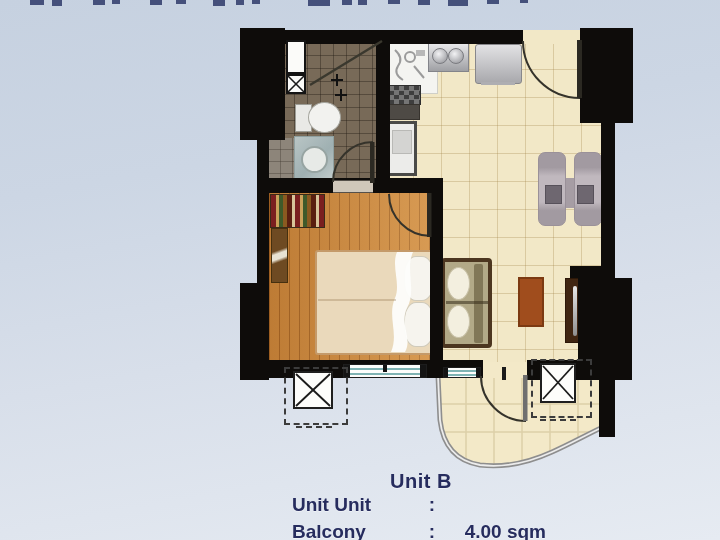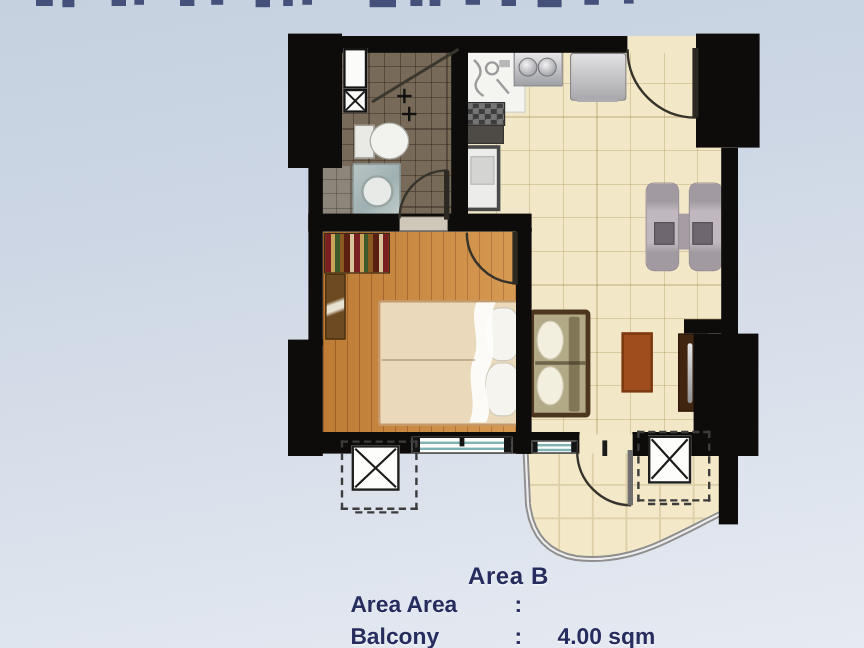--- a/index.html
+++ b/index.html
@@ -238,24 +238,24 @@
       <path d="M395,50 q9,8 3,16 q-5,8 5,14"></path>
       <circle cx="410" cy="57" r="5"></circle>
       <path d="M414,66 l10,12"></path>
     </g>
     <rect x="416" y="50" width="9" height="6" fill="#b8b8b8"></rect>
     <path d="M397,252 L413,252 C405,270 417,290 407,308 C399,324 413,338 405,352 L391,352 C399,334 387,316 395,298 C401,284 391,266 397,252 Z" fill="#fdfdfb" opacity="0.95"></path>
     <line x1="318" y1="300" x2="396" y2="300" stroke="rgba(140,110,70,.4)" stroke-width="1.5"></line>
   </svg>
 
   <div id="caption">
-    <div id="unit-name">Area B</div>
+    <div id="unit-name">Unit B</div>
     <div id="spec-rows">
       <div class="spec-row">
-        <span class="spec-label">Area Area</span>
+        <span class="spec-label">Unit Unit</span>
         <span class="spec-sep">:</span>
       </div>
       <div class="spec-row">
         <span class="spec-label">Balcony</span>
         <span class="spec-sep">:</span>
         <span class="spec-val">4.00 sqm</span>
       </div>
     </div>
   </div>
 </div>

